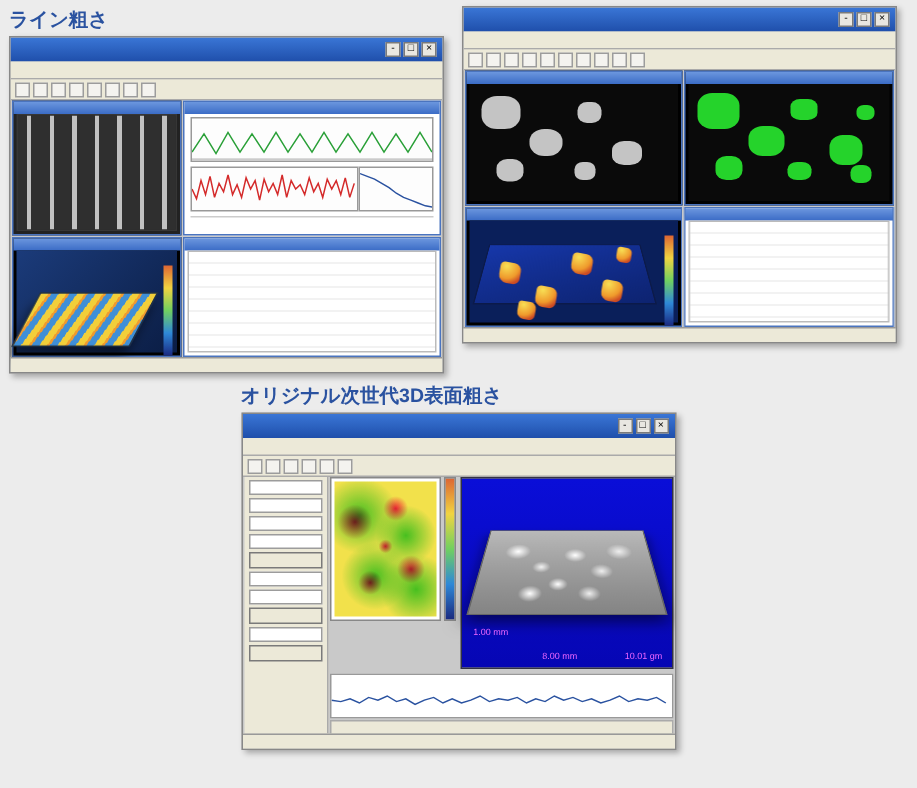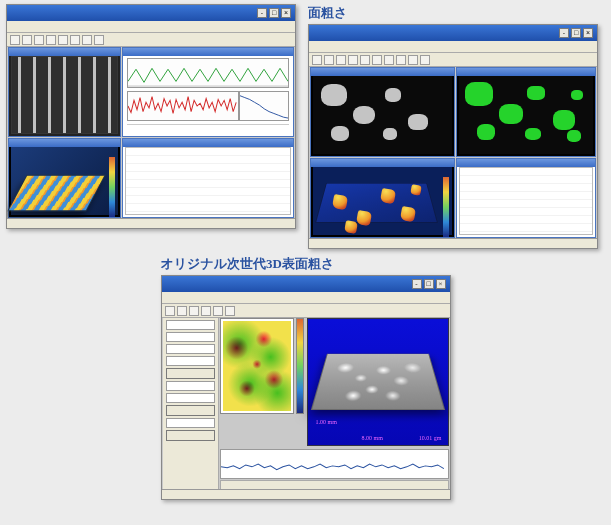--- a/index.html
+++ b/index.html
@@ -123,21 +123,21 @@
   .w2-bottomright { left:146px; top:91px; right:0; bottom:0; background:#fff;}
 
   
   .footnote {
     font-size: 11px; color:#444;
     text-align: right;
     padding: 2px 8px 4px 0;
   }
 
   
-  .center-row { display:flex; justify-content:center; padding-top: 0; font-family: Liberation Serif, serif; }
+  .center-row { display:flex; justify-content:center; padding-top: 0; }
   .w3-body { position:absolute; top:42px; left:1px; right:1px; bottom:10px; }
   .w3-left { position:absolute; left:0; top:0; width:56px; bottom:0;
     background:#ece9d8; border-right:1px solid #aaa;}
   .ctrl { height:10px; margin:2px 3px; background:#fff; border:1px solid #9c9c9c;}
   .btnsm { height:11px; margin:2px 3px; background:#ece9d8; border:1px solid #7a7a7a;}
   .w3-tm { position:absolute; left:57px; top:0; width:74px; height:96px; background:#fff; border:1px solid #888;}
   .heatmap { position:absolute; inset:2px;
     background:
       radial-gradient(circle at 20% 30%, #e23,transparent 14%),
       radial-gradient(circle at 60% 20%, #e23,transparent 10%),
@@ -184,20 +184,21 @@
     background:#ece9d8; border:1px solid #aaa;}
 
   svg { display:block; width:100%; height:100%; }
 </style>
 </head>
 <body>
 
 <div class="row">
 
   <div class="cell">
+    <div class="caption">ライン粗さ</div>
     <div class="win">
       <div class="titlebar">
         <span></span>
         <span class="spacer"></span>
         <div class="winbtns">
           <div class="winbtn">-</div>
           <div class="winbtn">□</div>
           <div class="winbtn">×</div>
         </div>
       </div>
@@ -248,21 +249,20 @@
         <div class="panel w1-bottomright">
           <div class="pthead"></div>
           <div class="datatable"></div>
         </div>
       </div>
       <div class="statusbar"></div>
     </div>
   </div>
 
   <div class="cell">
-    <div class="caption">面粗さ</div>
     <div class="win">
       <div class="titlebar">
         <span class="spacer"></span>
         <div class="winbtns">
           <div class="winbtn">-</div>
           <div class="winbtn">□</div>
           <div class="winbtn">×</div>
         </div>
       </div>
       <div class="menubar"></div>

